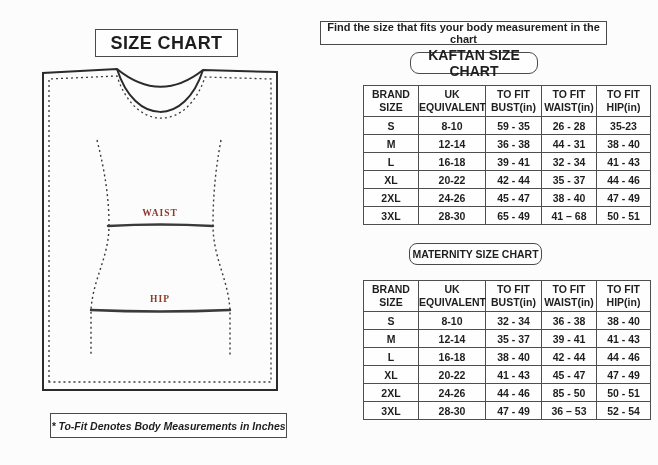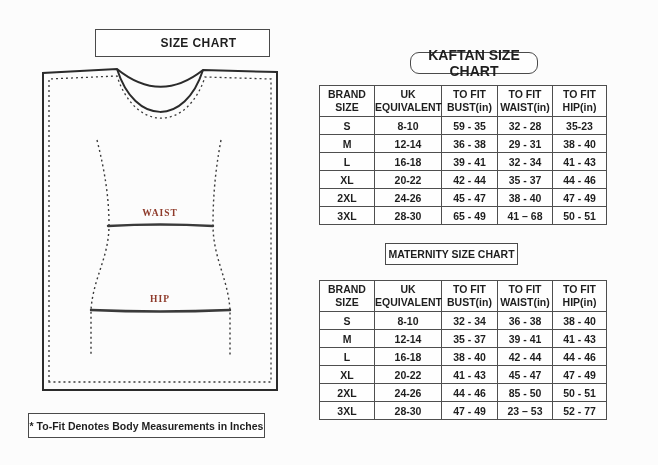--- a/index.html
+++ b/index.html
@@ -3,32 +3,32 @@
 <meta charset="utf-8">
 <style>
   html,body{margin:0;padding:0;}
   body{font-family:"Liberation Sans", sans-serif; background:#ffffff;}
   .screen{position:relative;width:658px;height:465px;background:#fcfcfc;overflow:hidden;color:#1e1e1e;}
 
   
   .boxed{position:absolute;display:flex;align-items:center;justify-content:center;
          background:#fefefe;border:1.5px solid #4a4a4a;font-weight:bold;text-align:center;}
 
-  .title-box{left:95px;top:29px;width:141px;height:26px;font-size:12px;letter-spacing:.4px;border-width:1.5px;padding-left:32px;}
+  .title-box{left:95px;top:29px;width:141px;height:26px;font-size:18px;letter-spacing:.4px;border-width:1.5px;}
   .find-box{left:320px;top:21px;width:285px;height:22px;font-size:11px;border-width:1.2px;}
   .kaftan-label-box{left:410px;top:52px;width:126px;height:20px;font-size:14px;border-width:1.2px;border-radius:9px;}
-  .maternity-label-box{left:385px;top:243px;width:131px;height:20px;font-size:10.5px;border-width:1.2px;}
-  .note-box{left:28px;top:413px;width:235px;height:23px;font-size:10.5px;border-width:1.5px;}
+  .maternity-label-box{left:409px;top:243px;width:131px;height:20px;font-size:10.5px;border-width:1.2px;border-radius:8px;}
+  .note-box{left:50px;top:413px;width:235px;height:23px;font-size:10.5px;border-width:1.5px;font-style:italic;}
 
   
   .diagram{position:absolute;left:35px;top:62px;width:250px;height:338px;}
 
   
   table.size-table{position:absolute;border-collapse:collapse;table-layout:fixed;width:287px;
-                   background:#fefefe;font-size:10.5px;font-weight:bold;text-align:center;}
+                   background:#fefefe;font-size:10.5px;font-weight:bold;text-align:center;margin-left:44px;}
   table.size-table th, table.size-table td{border:1px solid #4e4e4e;padding:0;vertical-align:middle;}
   table.size-table th{height:30px;line-height:1.25;font-size:10.5px;}
   table.size-table td{height:17px;}
   .kaftan-table{left:319px;top:85px;}
   .maternity-table{left:319px;top:280px;}
   col.c1{width:55px;} col.c2{width:67px;} col.c3{width:56px;} col.c4{width:55px;} col.c5{width:54px;}
 
   .svg-label{font-family:"Liberation Serif", serif;font-size:9.5px;font-weight:bold;letter-spacing:1px;}
 </style>
 </head>
@@ -57,20 +57,23 @@
     <path d="M 56 248 Q 125 251 195 248" fill="none" stroke="#3a3a3a" stroke-width="2.4" stroke-linecap="round"></path>
 
     <text class="svg-label" x="125" y="154" text-anchor="middle" fill="#8e3a2a">WAIST</text>
     <text class="svg-label" x="125" y="240" text-anchor="middle" fill="#8e3a2a">HIP</text>
   </svg>
 
   <div class="boxed note-box">
     <span>* To-Fit Denotes Body Measurements in Inches</span>
   </div>
 
+  <div class="boxed find-box">
+    <span>Find the size that fits your body measurement in the chart</span>
+  </div>
 
   <div class="boxed kaftan-label-box">
     <span>KAFTAN SIZE CHART</span>
   </div>
 
   <table class="size-table kaftan-table">
     <colgroup>
         <col class="c1">
         <col class="c2">
         <col class="c3">
@@ -84,28 +87,28 @@
         <th>TO FIT BUST(in)</th>
         <th>TO FIT WAIST(in)</th>
         <th>TO FIT HIP(in)</th>
       </tr>
     </thead>
     <tbody>
         <tr>
           <td>S</td>
           <td>8-10</td>
           <td>59 - 35</td>
-          <td>32 - 28</td>
+          <td>26 - 28</td>
           <td>35-23</td>
         </tr>
         <tr>
           <td>M</td>
           <td>12-14</td>
           <td>36 - 38</td>
-          <td>29 - 31</td>
+          <td>44 - 31</td>
           <td>38 - 40</td>
         </tr>
         <tr>
           <td>L</td>
           <td>16-18</td>
           <td>39 - 41</td>
           <td>32 - 34</td>
           <td>41 - 43</td>
         </tr>
         <tr>
@@ -186,19 +189,19 @@
           <td>2XL</td>
           <td>24-26</td>
           <td>44 - 46</td>
           <td>85 - 50</td>
           <td>50 - 51</td>
         </tr>
         <tr>
           <td>3XL</td>
           <td>28-30</td>
           <td>47 - 49</td>
-          <td>23 – 53</td>
-          <td>52 - 77</td>
+          <td>36 – 53</td>
+          <td>52 - 54</td>
         </tr>
       </tbody>
   </table>
 
 </div>
 
 </body></html>

